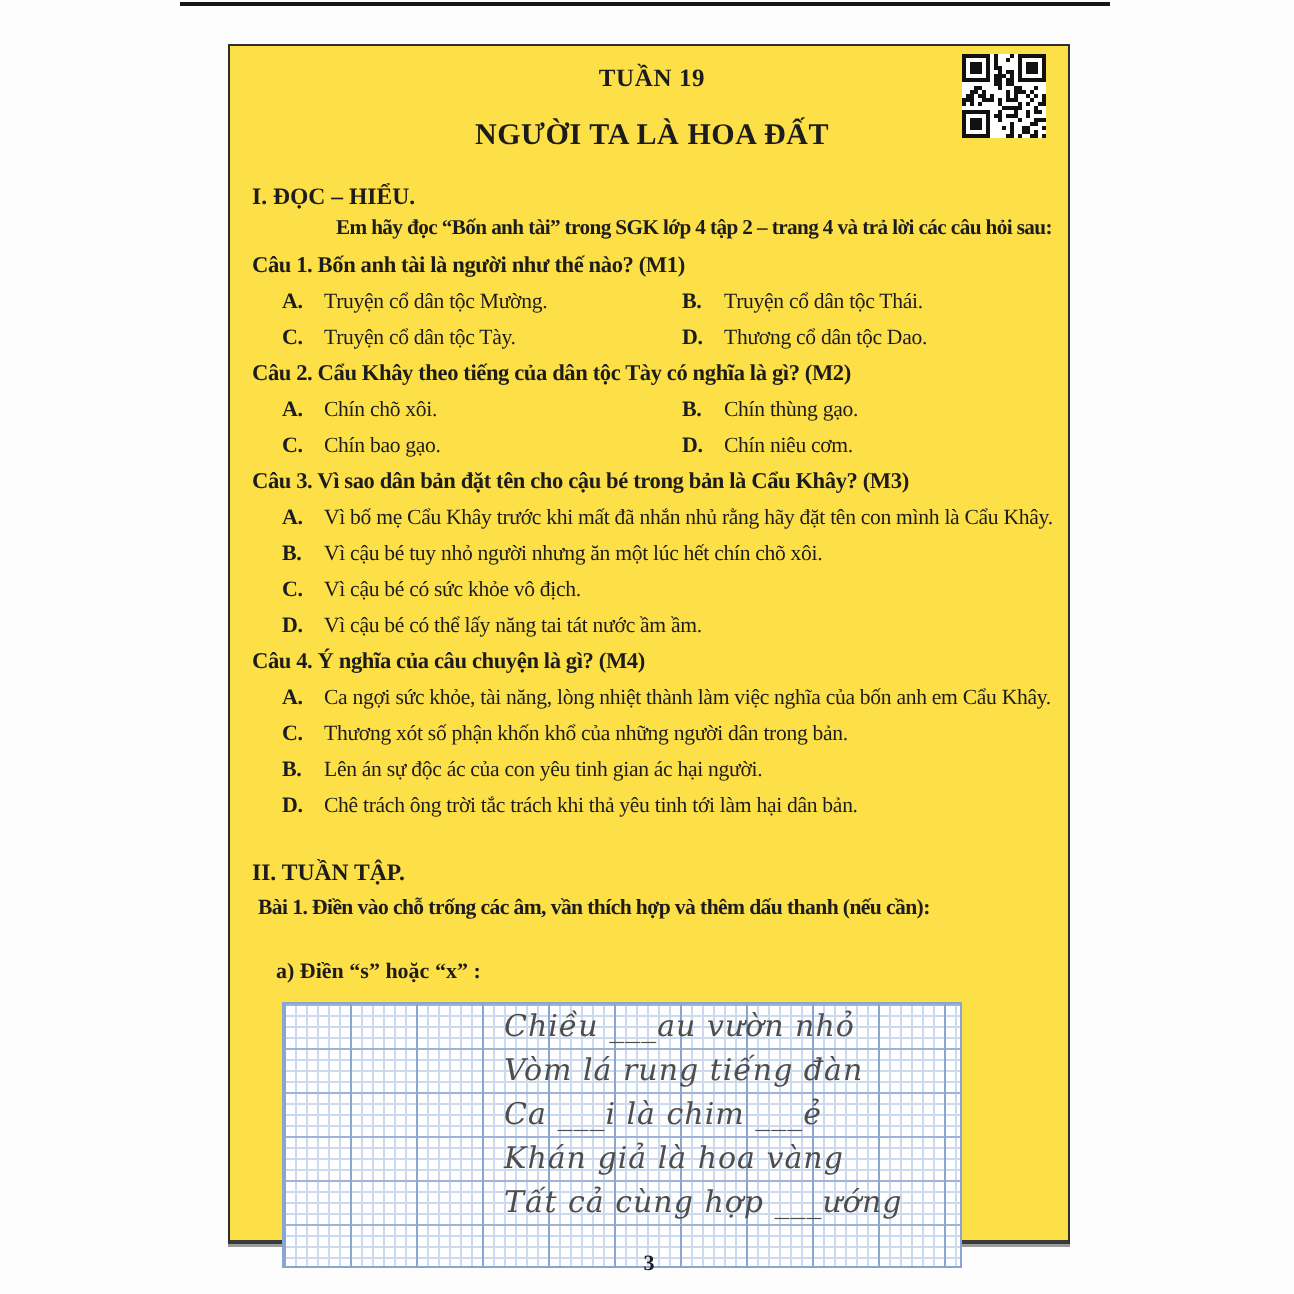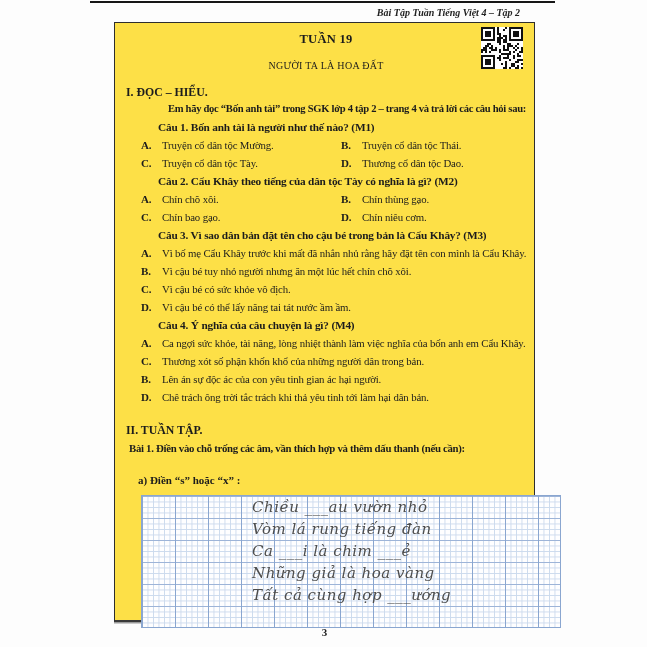--- a/index.html
+++ b/index.html
@@ -15,34 +15,34 @@
     position:absolute; top:7px; left:0; width:520px; text-align:right;
     font-size:10px; font-weight:bold; font-style:italic; color:#222;
   }
   .content-box {
     position:absolute; left:114px; top:22px; width:421px; height:600px;
     border:1.5px solid #2e2e2e; border-bottom:2px solid #3a3a3a;
     box-shadow:0 1.5px 0 #9a9a9a;
     background:#fde047; padding:7px 8px 0 11px;
   }
   .week-title { text-align:center; font-weight:bold; font-size:12.5px; margin-top:2px; letter-spacing:.3px; }
-  .lesson-title { text-align:center; font-weight:normal; font-size:10px; margin-top:13px; letter-spacing:.3px; }
+  .lesson-title { text-align:center; font-weight:bold; font-size:15px; margin-top:13px; letter-spacing:.3px; }
   .qr { position:absolute; top:4px; right:11px; width:42px; height:42px; }
   .sec-title { font-weight:bold; font-size:11.8px; margin-top:14px; }
   .intro { font-weight:bold; font-size:10.6px; letter-spacing:-0.3px; white-space:nowrap; overflow:hidden; height:18px; line-height:18px; padding-left:3px;text-align:right; }
-  .q-label { font-weight:bold; font-size:11.3px; letter-spacing:-0.2px; white-space:nowrap; overflow:hidden; height:18px; line-height:18px;margin-left:32px; }
+  .q-label { font-weight:bold; font-size:11.3px; letter-spacing:-0.2px; white-space:nowrap; overflow:hidden; height:18px; line-height:18px; }
   .opts2 { display:grid; grid-template-columns:200px 1fr; padding-left:15px; }
   .opts1 { padding-left:15px; }
   .opt { height:18px; line-height:18px; font-size:10.8px; letter-spacing:-0.15px; white-space:nowrap; overflow:hidden; }
   .opt b { display:inline-block; width:21px; font-size:11px; }
   .sec2 { margin-top:17px; }
   .bai { font-weight:bold; font-size:10.8px; letter-spacing:-0.3px; white-space:nowrap; overflow:hidden; height:19px; line-height:20px; padding-left:3px; }
   .sub { font-weight:bold; font-size:11px; height:17px; line-height:17px; padding-left:12px;margin-top:15px; }
   .grid-box {
-    margin-top:6px; margin-left:15px; width:420px; height:133px;
+    margin-top:6px; margin-left:15px; width:340px; height:133px;
     border:1px solid #8aa6d0;
     background-color:#fefeff;
     background-image:
       linear-gradient(to right, #8aa6d0 1px, transparent 1px),
       linear-gradient(to bottom, #9db4d8 1px, transparent 1px),
       linear-gradient(to right, #ccdaed 1px, transparent 1px),
       linear-gradient(to bottom, #ccdaed 1px, transparent 1px);
     background-size: 33px 33px, 100% 22px, 5.5px 5.5px, 5.5px 5.5px;
     overflow:hidden;
   }
@@ -53,21 +53,20 @@
     font-style:italic; font-size:15px; color:#4d4d4d; letter-spacing:.5px;
     white-space:nowrap;
   }
   .page-num { position:absolute; top:626px; left:114px; width:421px; text-align:center; font-weight:bold; font-size:11px; }
 </style>
 </head>
 <body>
 
 <div class="page">
   <div class="top-edge"></div>
-  <div class="header-note">Bài Tập Tuần Tiếng Việt 4 – Tập 2</div>
 
   <div class="content-box">
     <svg class="qr" viewBox="0 0 21 21" id="qr-svg">
         <rect width="21" height="21" fill="#fff"></rect>
         <rect x="8" y="0" width="1" height="1" fill="#111"></rect>
         <rect x="12" y="0" width="1" height="1" fill="#111"></rect>
         <rect x="8" y="1" width="1" height="1" fill="#111"></rect>
         <rect x="11" y="1" width="1" height="1" fill="#111"></rect>
         <rect x="8" y="2" width="1" height="1" fill="#111"></rect>
         <rect x="8" y="3" width="1" height="1" fill="#111"></rect>
@@ -229,20 +228,20 @@
 
     <div class="sec-title sec2">II. TUẦN TẬP.</div>
     <div class="bai">Bài 1. Điền vào chỗ trống các âm, vần thích hợp và thêm dấu thanh (nếu cần):</div>
     <div class="sub">a) Điền “s” hoặc “x” :</div>
 
     <div class="grid-box">
       <div class="poem" id="poem">
           <div class="poem-line">Chiều ___au vườn nhỏ</div>
           <div class="poem-line">Vòm lá rung tiếng đàn</div>
           <div class="poem-line">Ca ___i là chim ___ẻ</div>
-          <div class="poem-line">Những giả là hoa vàng</div>
+          <div class="poem-line">Khán giả là hoa vàng</div>
           <div class="poem-line">Tất cả cùng hợp ___ướng</div>
         </div>
     </div>
   </div>
 
   <div class="page-num">3</div>
 </div>
 
 </body></html>

